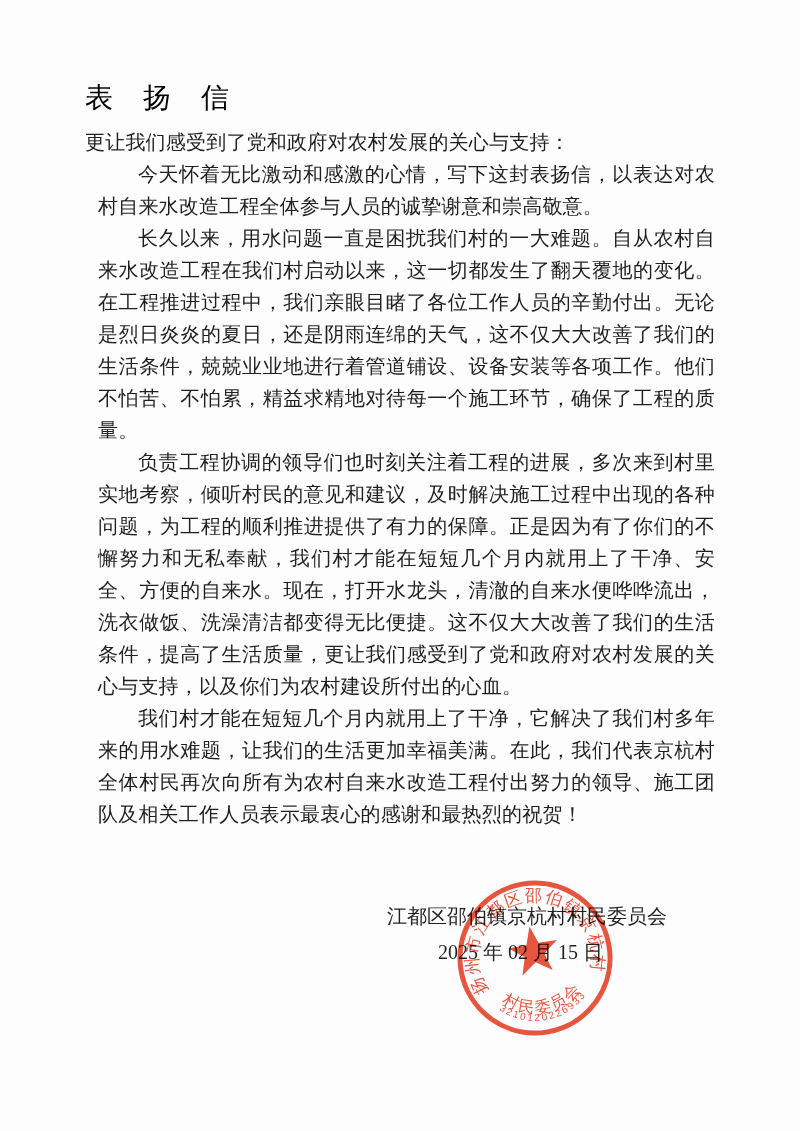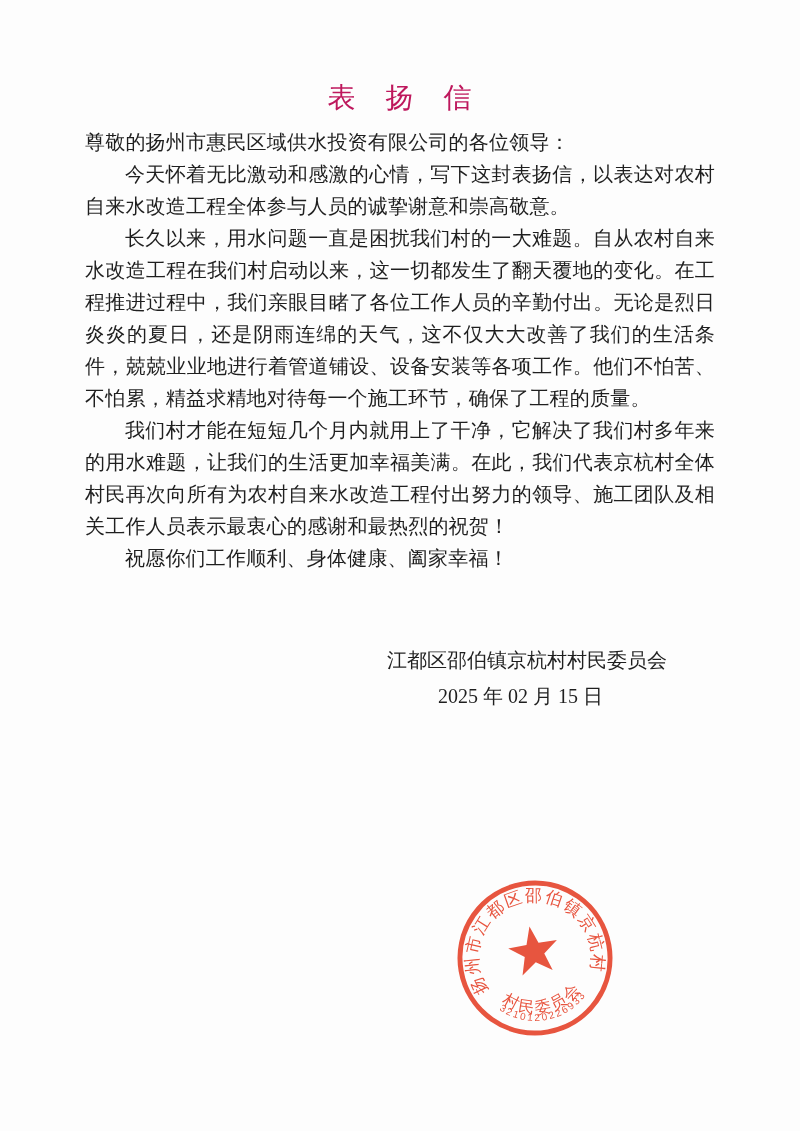--- a/index.html
+++ b/index.html
@@ -14,35 +14,35 @@
     font-family: "Liberation Serif", "DejaVu Serif", serif;
     color: #1f1f1f;
   }
   .content {
     position: absolute;
     left: 85px;
     top: 81px;
     width: 630px;
   }
   .title {
-    text-align: center;
+    text-align: left;
     font-size: 28px;
     font-weight: 400;
     line-height: 34px;
     margin-bottom: 11px;
     letter-spacing: 1px;
-    color: #be185d;
+    color: #000000;
   }
   .body-text p {
     font-size: 20px;
     line-height: 32px;
     text-align: justify;
     letter-spacing: 0.2px;
   }
-  .para { text-indent: 2em; }
+  .para { text-indent: 2em; margin-left: 13px; }
   .signature-block {
     margin-top: 70px;
     font-size: 20px;
     line-height: 32px;
   }
   .signature-line {
     text-align: right;
     padding-right: 48px;
   }
   .date-line {
@@ -81,25 +81,25 @@
 </style>
 </head>
 <body>
 
 <div class="page">
   <div class="content">
 
     <h1 class="title">表　扬　信</h1>
 
     <div class="body-text">
-      <p class="salutation">尊敬的扬州市惠民区域供水投资有限公司的各位领导：</p>
+      <p class="salutation">更让我们感受到了党和政府对农村发展的关心与支持：</p>
       <p class="para">今天怀着无比激动和感激的心情，写下这封表扬信，以表达对农村自来水改造工程全体参与人员的诚挚谢意和崇高敬意。</p>
       <p class="para">长久以来，用水问题一直是困扰我们村的一大难题。自从农村自来水改造工程在我们村启动以来，这一切都发生了翻天覆地的变化。在工程推进过程中，我们亲眼目睹了各位工作人员的辛勤付出。无论是烈日炎炎的夏日，还是阴雨连绵的天气，这不仅大大改善了我们的生活条件，兢兢业业地进行着管道铺设、设备安装等各项工作。他们不怕苦、不怕累，精益求精地对待每一个施工环节，确保了工程的质量。</p>
+      <p class="para">负责工程协调的领导们也时刻关注着工程的进展，多次来到村里实地考察，倾听村民的意见和建议，及时解决施工过程中出现的各种问题，为工程的顺利推进提供了有力的保障。正是因为有了你们的不懈努力和无私奉献，我们村才能在短短几个月内就用上了干净、安全、方便的自来水。现在，打开水龙头，清澈的自来水便哗哗流出，洗衣做饭、洗澡清洁都变得无比便捷。这不仅大大改善了我们的生活条件，提高了生活质量，更让我们感受到了党和政府对农村发展的关心与支持，以及你们为农村建设所付出的心血。</p>
       <p class="para">我们村才能在短短几个月内就用上了干净，它解决了我们村多年来的用水难题，让我们的生活更加幸福美满。在此，我们代表京杭村全体村民再次向所有为农村自来水改造工程付出努力的领导、施工团队及相关工作人员表示最衷心的感谢和最热烈的祝贺！</p>
-      <p class="para">祝愿你们工作顺利、身体健康、阖家幸福！</p>
     </div>
 
     <div class="signature-block">
       <p class="signature-line">江都区邵伯镇京杭村村民委员会</p>
       <p class="date-line">2025 年 02 月 15 日</p>
     </div>
 
   </div>
 
   <div class="stamp">

